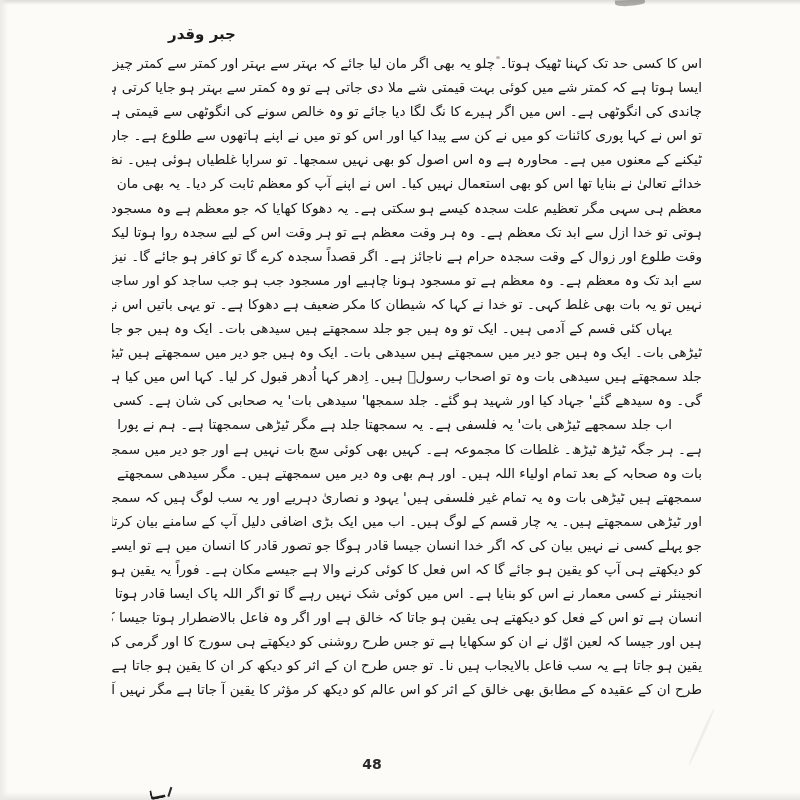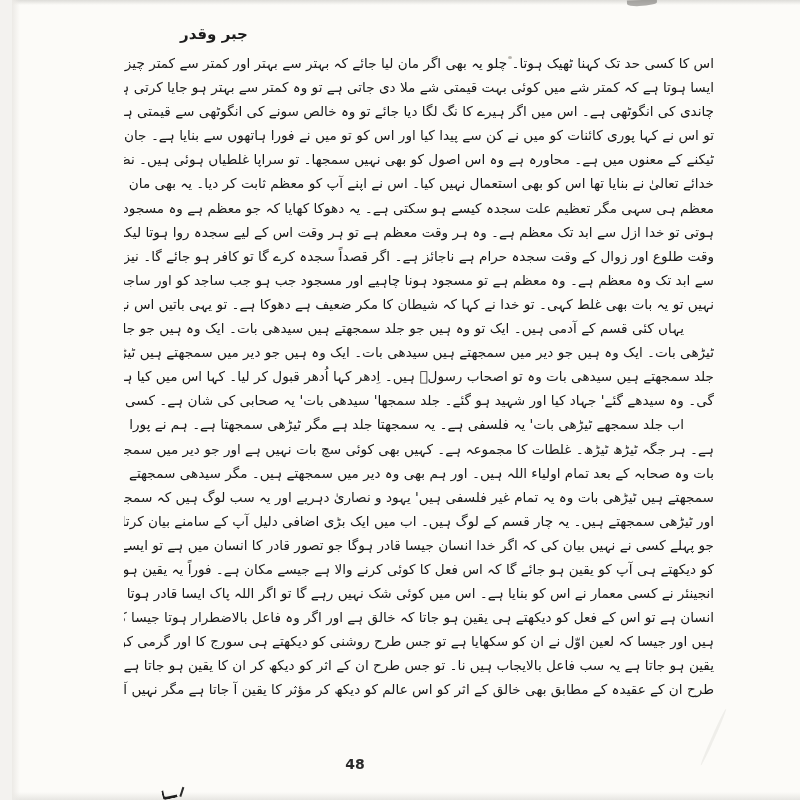--- a/index.html
+++ b/index.html
@@ -4,21 +4,20 @@
 <style>
   html,body{margin:0;padding:0;}
   body{
     width:800px;height:800px;position:relative;overflow:hidden;
     background:#f3f2ef;
     font-family:"DejaVu Sans",sans-serif;
   }
   .page{
     position:absolute;inset:0;
     background:#fcfbf8;
-    margin-left:12px;
   }
   
   .edge-top{position:absolute;left:0;top:0;width:800px;height:5px;background:linear-gradient(#dddcd8,rgba(221,220,216,0));}
   .edge-bottom{position:absolute;left:0;bottom:0;width:800px;height:8px;background:linear-gradient(rgba(228,227,223,0),#e7e6e2);}
   .edge-left{position:absolute;left:0;top:0;width:8px;height:800px;background:linear-gradient(90deg,#eceae6,rgba(236,234,230,0));}
 
   .chapter-header{
     position:absolute;left:168px;top:25px;
     font-size:15px;font-weight:bold;color:#1c1c1c;
     direction:rtl;letter-spacing:0.5px;
@@ -32,21 +31,21 @@
     height:24.1px;line-height:24.1px;overflow:hidden;
     text-align:justify;text-align-last:justify;
     white-space:nowrap;
   }
   .line.j{text-align:justify;text-align-last:justify;}
   .line.ji{text-align:justify;text-align-last:justify;padding-right:30px;}
   .line.c{text-align:center;text-align-last:center;}
   .fn-mark{font-size:9px;vertical-align:super;margin-right:2px;color:#222;}
 
   .page-number{
-    position:absolute;left:328px;top:756px;width:30px;
+    position:absolute;left:357px;top:756px;width:30px;
     text-align:center;font-size:14px;font-weight:bold;color:#2a2a2a;
     font-family:"DejaVu Sans",sans-serif;
   }
 
   
   .smudge-top{
     position:absolute;left:615px;top:0;width:30px;height:6px;
     background:#6f6d6a;border-radius:0 0 60% 40%;opacity:.55;
     transform:rotate(-2deg);
   }
@@ -81,21 +80,21 @@
   <div class="scratch-right"></div>
   <div class="mark-bottom-a"></div>
   <div class="mark-bottom-b"></div>
 
   <div class="chapter-header">جبر وقدر</div>
 
   <div class="text-block">
       <div class="line j">اس کا کسی حد تک کہنا ٹھیک ہوتا۔ چلو یہ بھی اگر مان لیا جائے کہ بہتر سے بہتر اور کمتر سے کمتر چیز بنتی ہے تو بھی</div>
       <div class="line j">ایسا ہوتا ہے کہ کمتر شے میں کوئی بہت قیمتی شے ملا دی جاتی ہے تو وہ کمتر سے بہتر ہو جایا کرتی ہے جیسے</div>
       <div class="line j">چاندی کی انگوٹھی ہے۔ اس میں اگر ہیرے کا نگ لگا دیا جائے تو وہ خالص سونے کی انگوٹھی سے قیمتی ہو جاتی ہے۔</div>
-      <div class="line j">تو اس نے کہا پوری کائنات کو میں نے کن سے پیدا کیا اور اس کو تو میں نے فورا ہاتھوں سے بنایا ہے۔ جان</div>
+      <div class="line j">تو اس نے کہا پوری کائنات کو میں نے کن سے پیدا کیا اور اس کو تو میں نے اپنے ہاتھوں سے طلوع ہے۔ جان</div>
       <div class="line j">ٹیکنے کے معنوں میں ہے۔ محاورہ ہے وہ اس اصول کو بھی نہیں سمجھا۔ تو سراپا غلطیاں ہوئی ہیں۔ نظام عقل جو</div>
       <div class="line j">خدائے تعالیٰ نے بنایا تھا اس کو بھی استعمال نہیں کیا۔ اس نے اپنے آپ کو معظم ثابت کر دیا۔ یہ بھی مان لیا کہ چلو</div>
       <div class="line j">معظم ہی سہی مگر تعظیم علت سجدہ کیسے ہو سکتی ہے۔ یہ دھوکا کھایا کہ جو معظم ہے وہ مسجود ہے۔ اگر علت سجدہ عظمت</div>
       <div class="line j">ہوتی تو خدا ازل سے ابد تک معظم ہے۔ وہ ہر وقت معظم ہے تو ہر وقت اس کے لیے سجدہ روا ہوتا لیکن غروب کے</div>
       <div class="line j">وقت طلوع اور زوال کے وقت سجدہ حرام ہے ناجائز ہے۔ اگر قصداً سجدہ کرے گا تو کافر ہو جائے گا۔ نیز ازل</div>
       <div class="line j">سے ابد تک وہ معظم ہے۔ وہ معظم ہے تو مسجود ہونا چاہیے اور مسجود جب ہو جب ساجد کو اور ساجد کا وہاں پتہ ہی</div>
       <div class="line j">نہیں تو یہ بات بھی غلط کہی۔ تو خدا نے کہا کہ شیطان کا مکر ضعیف ہے دھوکا ہے۔ تو یہی باتیں اس نے فلاسفہ کو</div>
       <div class="line ji">یہاں کئی قسم کے آدمی ہیں۔ ایک تو وہ ہیں جو جلد سمجھتے ہیں سیدھی بات۔ ایک وہ ہیں جو جلد سمجھتے ہیں</div>
       <div class="line j">ٹیڑھی بات۔ ایک وہ ہیں جو دیر میں سمجھتے ہیں سیدھی بات۔ ایک وہ ہیں جو دیر میں سمجھتے ہیں ٹیڑھی بات۔ تو جو</div>
       <div class="line j">جلد سمجھتے ہیں سیدھی بات وہ تو اصحاب رسولؐ ہیں۔ اِدھر کہا اُدھر قبول کر لیا۔ کہا اس میں کیا ہے۔ کہا جنت ملے</div>

